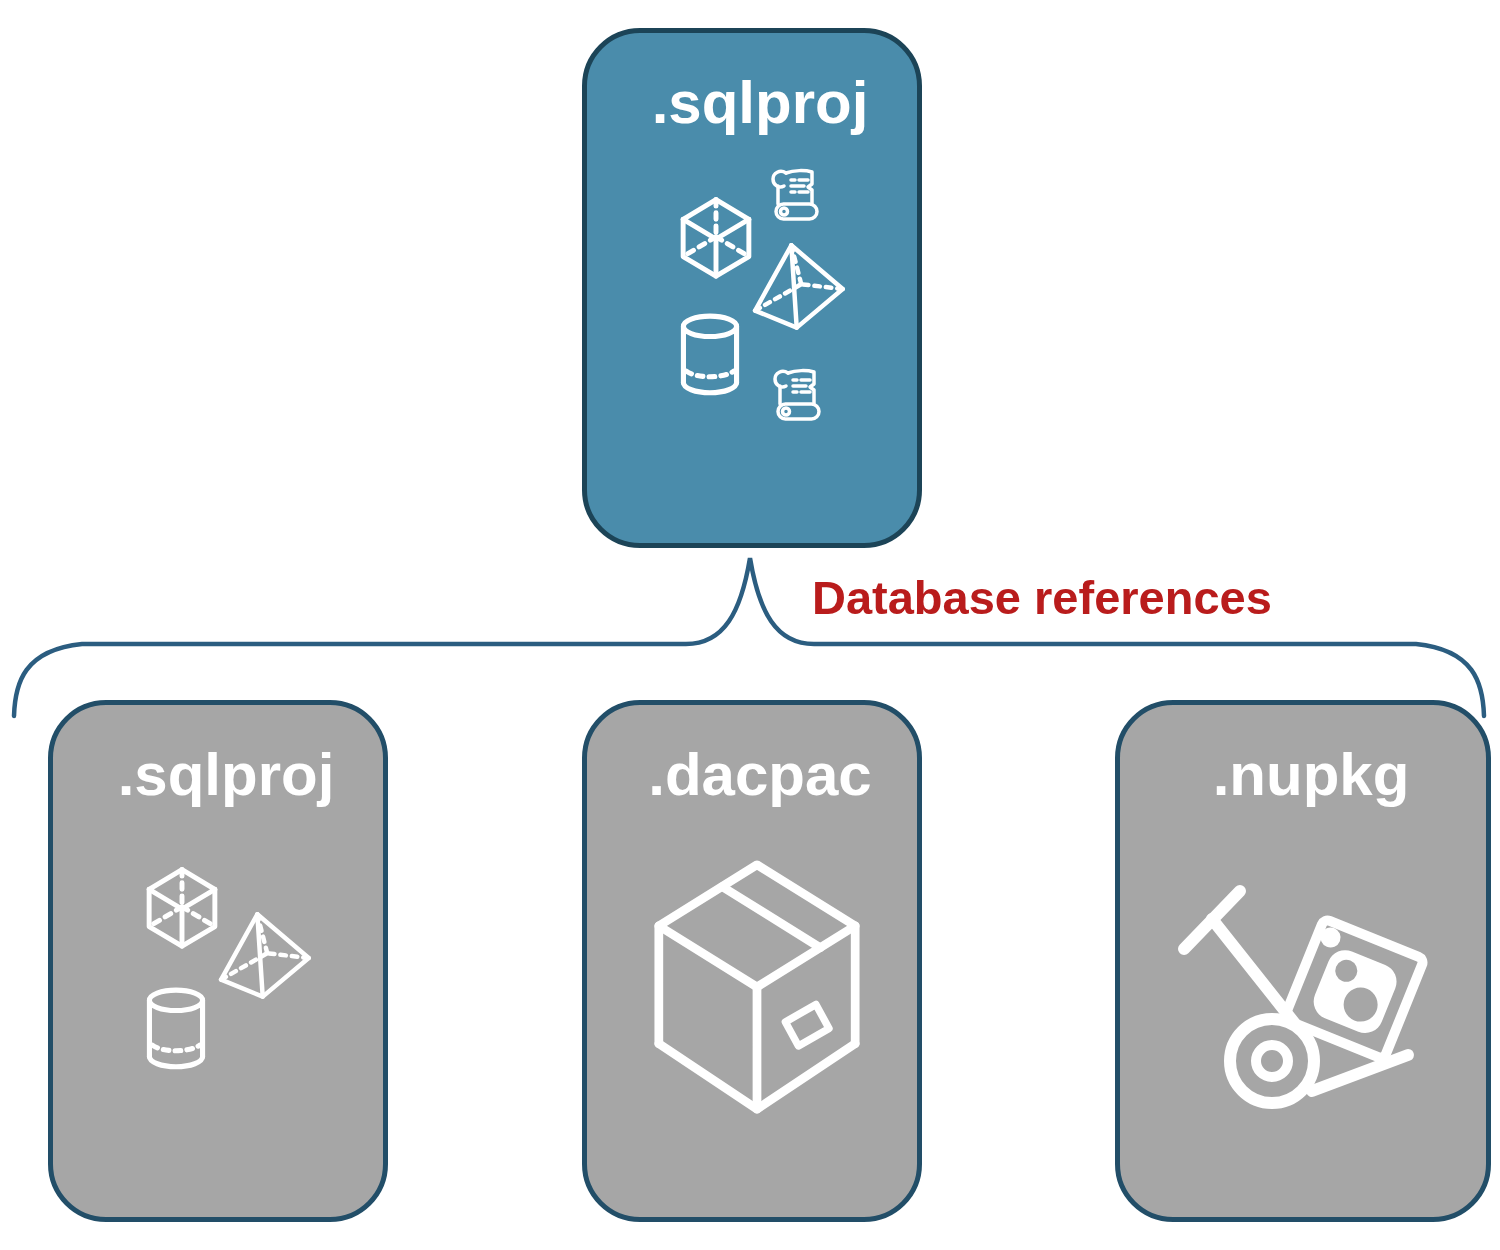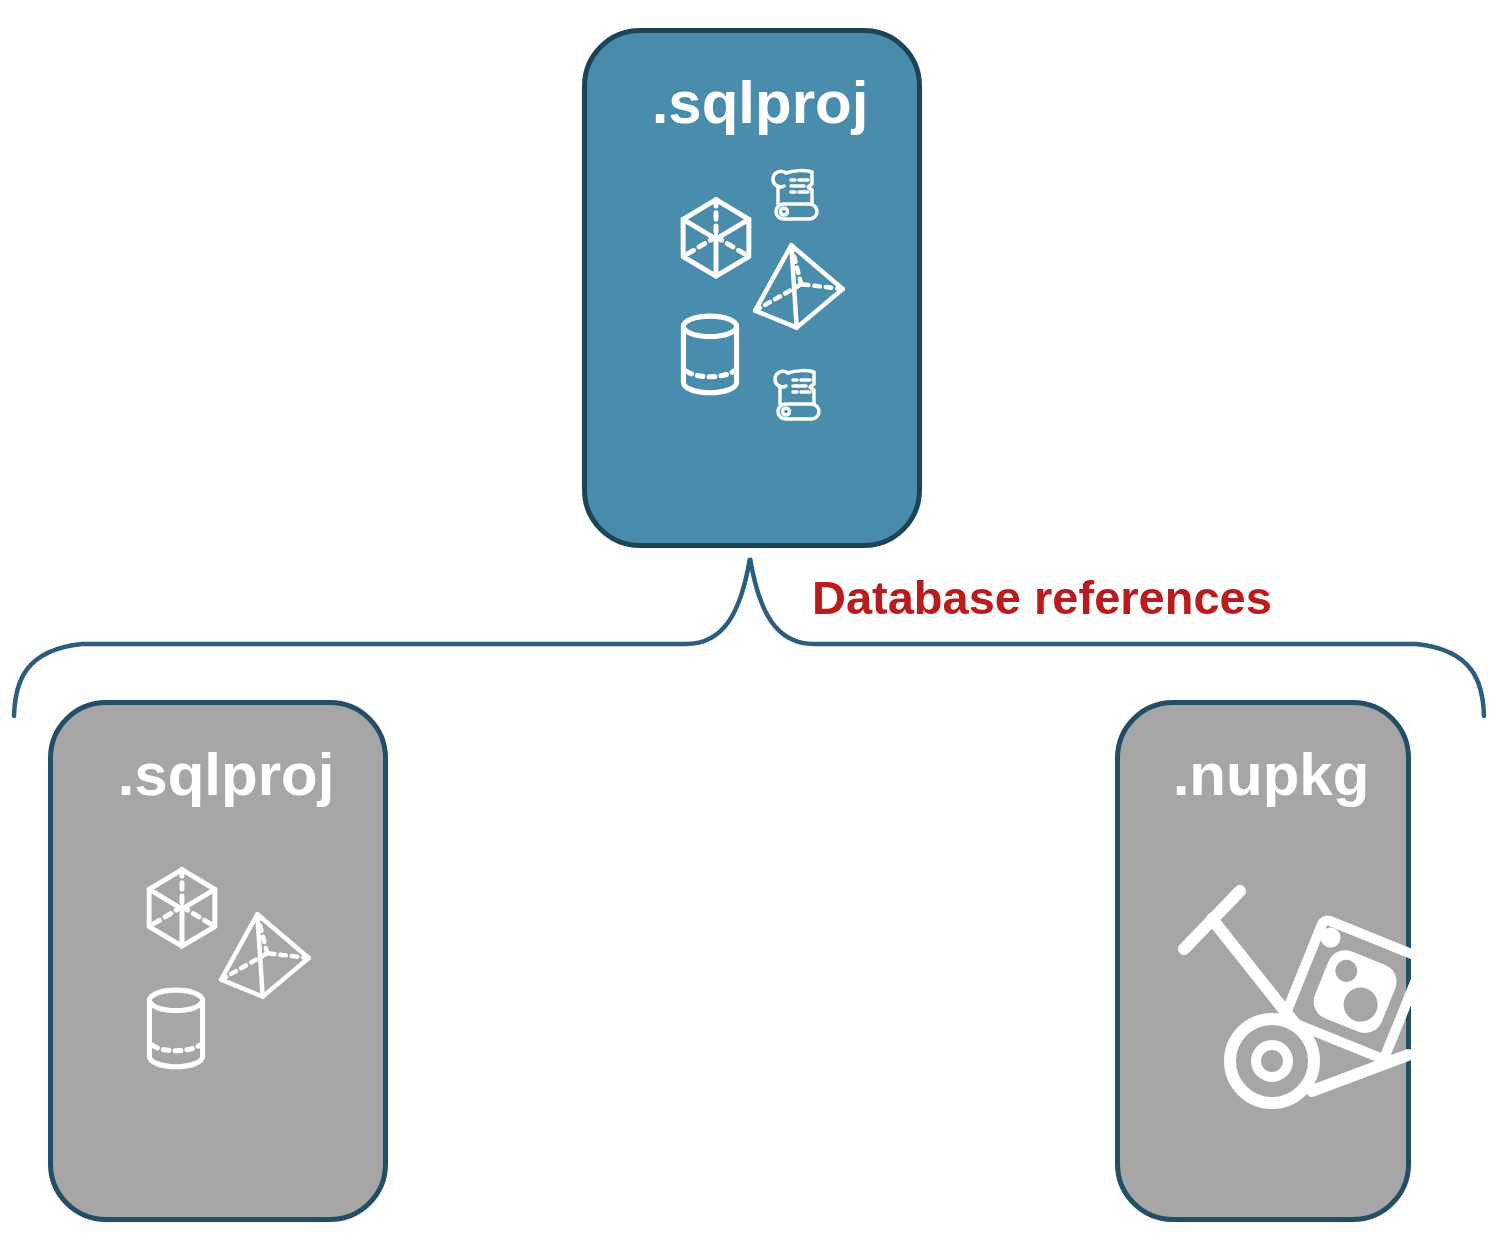--- a/index.html
+++ b/index.html
@@ -13,21 +13,21 @@
   .node {
     position:absolute;
     box-sizing:border-box;
     border:5px solid #224e68;
     border-radius:58px;
     padding-left:16px;
   }
   .node-top   { left:582px; top:28px;  width:340px; height:520px; background:#4a8cab; border-color:#1c4457; }
   .node-c0    { left:48px;   top:700px; width:340px; height:522px; background:#a6a6a6; }
   .node-c1    { left:582px;  top:700px; width:340px; height:522px; background:#a6a6a6; }
-  .node-c2    { left:1115px; top:700px; width:296px; height:522px; background:#a6a6a6; }
+  .node-c2    { left:1115px; top:700px; width:376px; height:522px; background:#a6a6a6; }
   .node-label {
     display:block;
     margin-top:40px;
     text-align:center;
     font-size:60px;
     font-weight:bold;
     color:#ffffff;
     letter-spacing:0px;
     line-height:1;
   }
@@ -128,20 +128,31 @@
     </svg>
 
     <svg class="icon" style="left:88px; top:280px;" width="70" height="94" viewBox="0 0 66 92" fill="none" stroke="#ffffff" stroke-width="5" stroke-linecap="round" stroke-linejoin="round">
       <ellipse cx="33" cy="15" rx="26" ry="10"></ellipse>
       <path d="M7 15 L7 70 M59 15 L59 70"></path>
       <path d="M7 70 A26 10 0 0 0 59 70"></path>
       <path d="M10 59 A26 10 0 0 0 56 59" stroke-dasharray="5.5 6"></path>
     </svg>
   </div>
 
+  <div class="node node-c1">
+    <span class="node-label">.dacpac</span>
+
+    <svg class="icon" style="left:50px; top:138px;" width="240" height="288" viewBox="0 0 110 132" fill="none" stroke="#ffffff" stroke-width="4" stroke-linecap="round" stroke-linejoin="round">
+      <path d="M55 10 L10 38 L55 66 L100 38 Z"></path>
+      <path d="M39 20 L84 48"></path>
+      <path d="M10 38 L10 92 M100 38 L100 92 M55 66 L55 122"></path>
+      <path d="M10 92 L55 122 L100 92"></path>
+      <path d="M68 82 L82 74 L88 85 L74 93 Z" stroke-width="3.4"></path>
+    </svg>
+  </div>
 
   <div class="node node-c2">
     <span class="node-label">.nupkg</span>
 
     <svg class="icon" style="left:48px; top:148px;" width="260" height="276" viewBox="0 0 130 138" fill="none" stroke="#ffffff" stroke-width="6" stroke-linecap="round" stroke-linejoin="round">
       <path d="M8 48 L36 19"></path>
       <path d="M22 33 L64 86"></path>
       <circle cx="52" cy="104" r="21"></circle>
       <circle cx="52" cy="104" r="8" stroke-width="5"></circle>
       <path d="M72 119 L120 101"></path>

